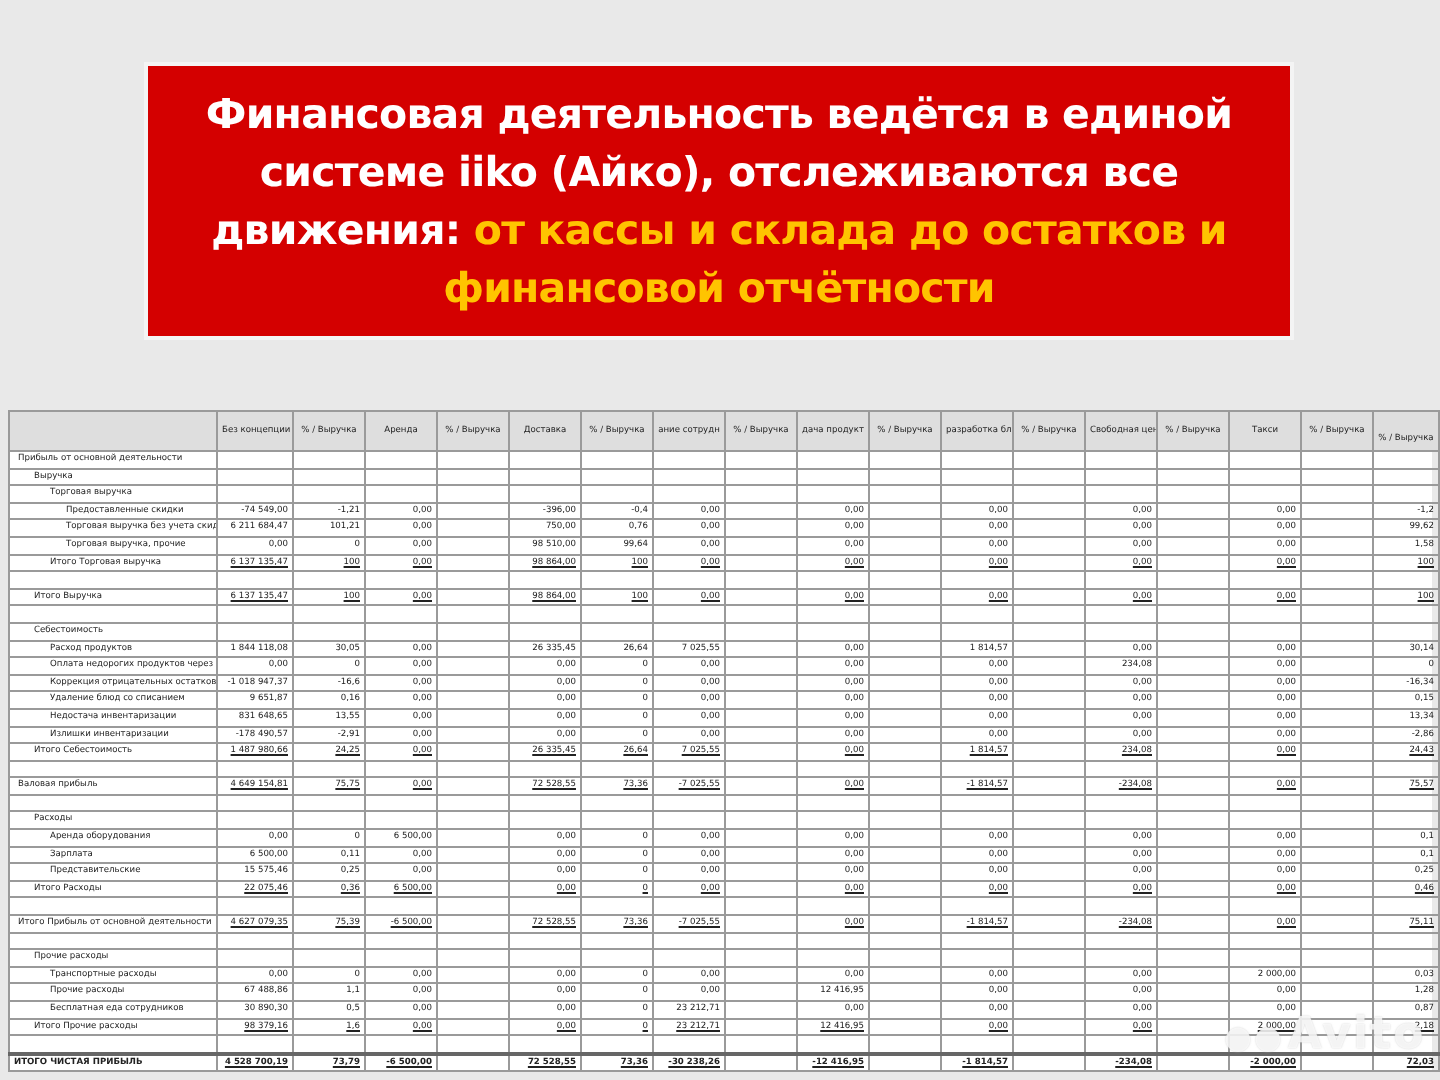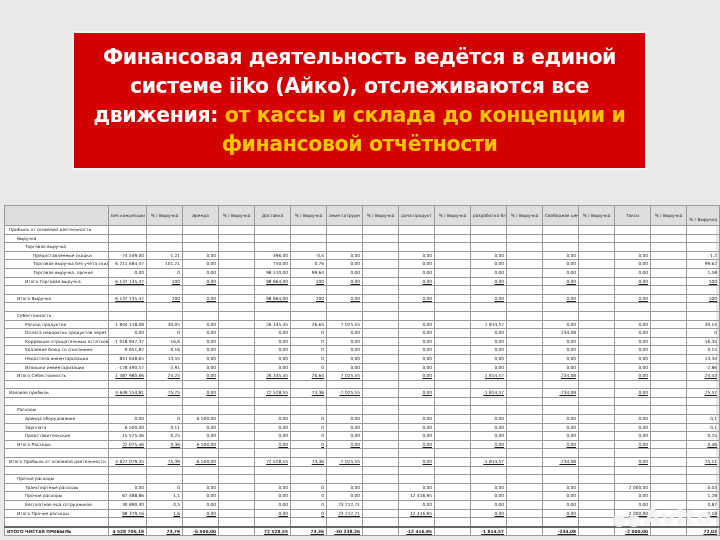--- a/index.html
+++ b/index.html
@@ -51,21 +51,21 @@
     color: rgba(255,255,255,0.75); letter-spacing: 1px;
     text-shadow: 0 0 1px rgba(180,180,180,0.6);
   }
   .watermark .dots { font-size: 16px; margin-right: 2px; }
 </style>
 </head>
 <body>
 
 <div class="banner">
   <div class="banner-text">
-    <span>Финансовая деятельность ведётся в единой системе iiko (Айко), отслеживаются все движения: </span><span class="hl">от кассы и склада до концепции и финансовой отчётности</span>
+    <span>Финансовая деятельность ведётся в единой системе iiko (Айко), отслеживаются все движения: </span><span class="hl">от кассы и склада до остатков и финансовой отчётности</span>
   </div>
 </div>
 
 <div class="sheet">
   <table class="report">
     <colgroup>
       <col style="width:104px">
       <col style="width:38px">
         <col style="width:36px">
       <col style="width:36px">

